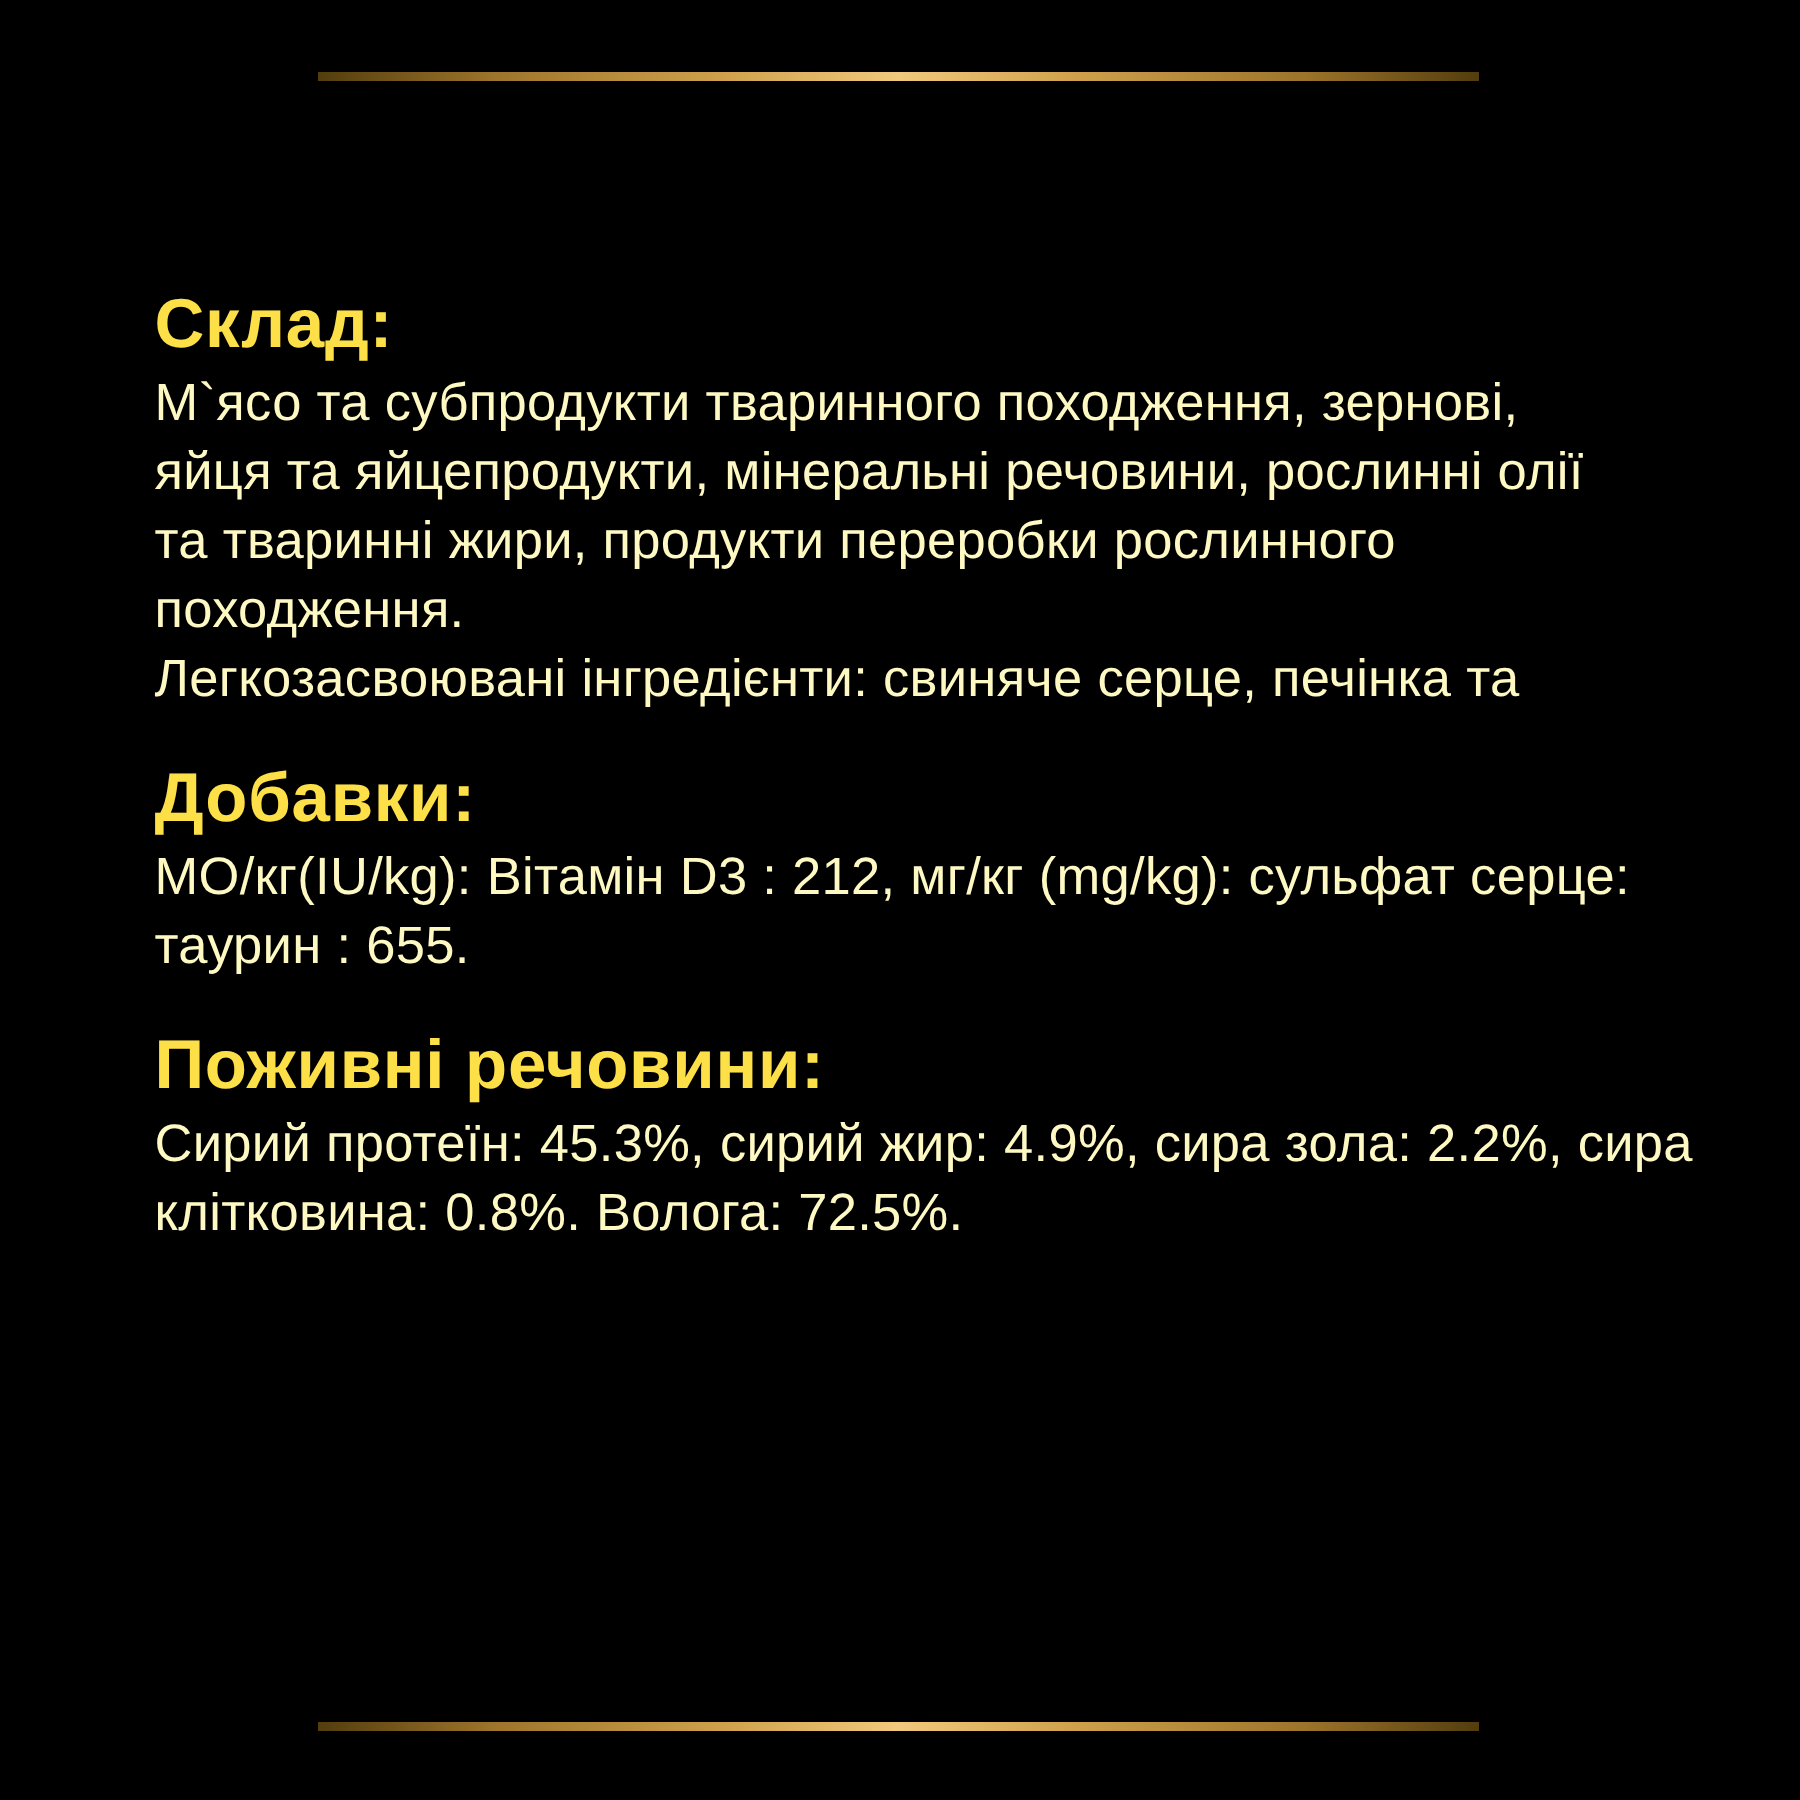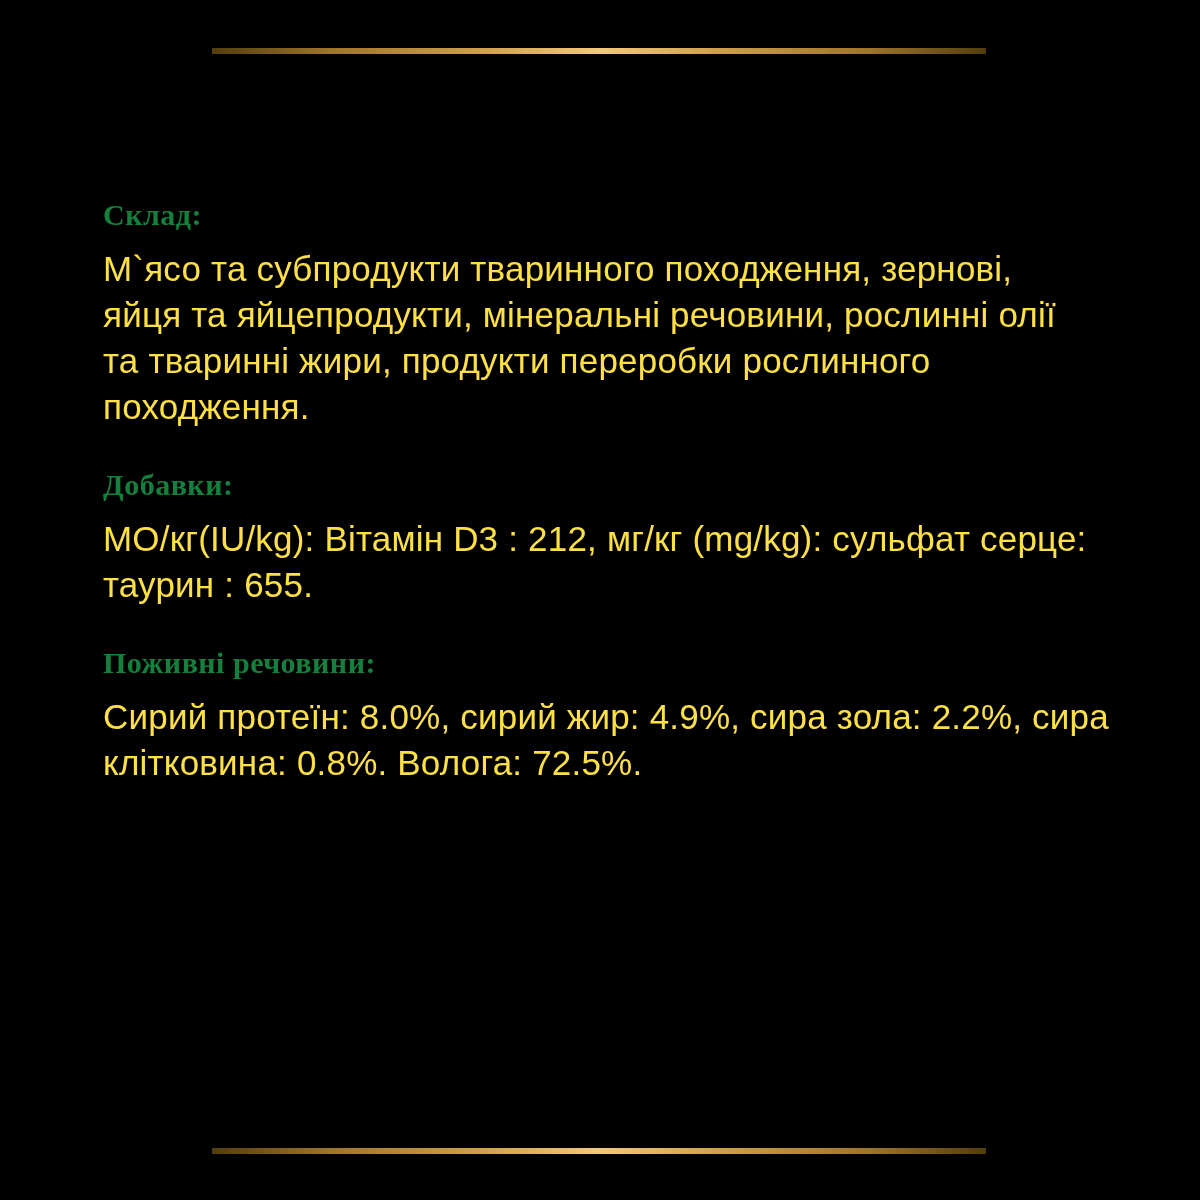--- a/index.html
+++ b/index.html
@@ -35,55 +35,55 @@
   .content {
     position: absolute;
     left: 103px;
     top: 190px;
     width: 1010px;
     color: #ffffff;
   }
   .label-section { display: block; }
   .section-heading {
     margin: 30px 0 6px 0;
-    font-size: 30px;
+    font-size: 46px;
     line-height: 50px;
     font-weight: 700;
     letter-spacing: 0.5px;
-    color: #15803d;
-    font-family: Liberation Serif, serif;
+    color: #fde047;
   }
   .label-section:first-child .section-heading { margin-top: 0; }
   .text-line {
     font-size: 35px;
     line-height: 46px;
     font-weight: 400;
     letter-spacing: 0.2px;
     white-space: nowrap;
-    color: #fde047;
+    color: #fef9c3;
   }
 </style>
 </head>
 <body>
 
 <div class="canvas">
   <div class="gold-bar top"></div>
   <main class="content">
       <section class="label-section">
         <h2 class="section-heading">Склад:</h2>
         <div class="text-line">М`ясо та субпродукти тваринного походження, зернові,</div>
         <div class="text-line">яйця та яйцепродукти, мінеральні речовини, рослинні олії</div>
         <div class="text-line">та тваринні жири, продукти переробки рослинного</div>
         <div class="text-line">походження.</div>
+        <div class="text-line">Легкозасвоювані інгредієнти: свиняче серце, печінка та</div>
       </section>
       <section class="label-section">
         <h2 class="section-heading">Добавки:</h2>
         <div class="text-line">МО/кг(IU/kg): Вітамін D3 : 212, мг/кг (mg/kg): сульфат серце:</div>
         <div class="text-line">таурин : 655.</div>
       </section>
       <section class="label-section">
         <h2 class="section-heading">Поживні речовини:</h2>
-        <div class="text-line">Сирий протеїн: 8.0%, сирий жир: 4.9%, сира зола: 2.2%, сира</div>
+        <div class="text-line">Сирий протеїн: 45.3%, сирий жир: 4.9%, сира зола: 2.2%, сира</div>
         <div class="text-line">клітковина: 0.8%. Волога: 72.5%.</div>
       </section>
     </main>
   <div class="gold-bar bottom"></div>
 </div>
 
 </body></html>

